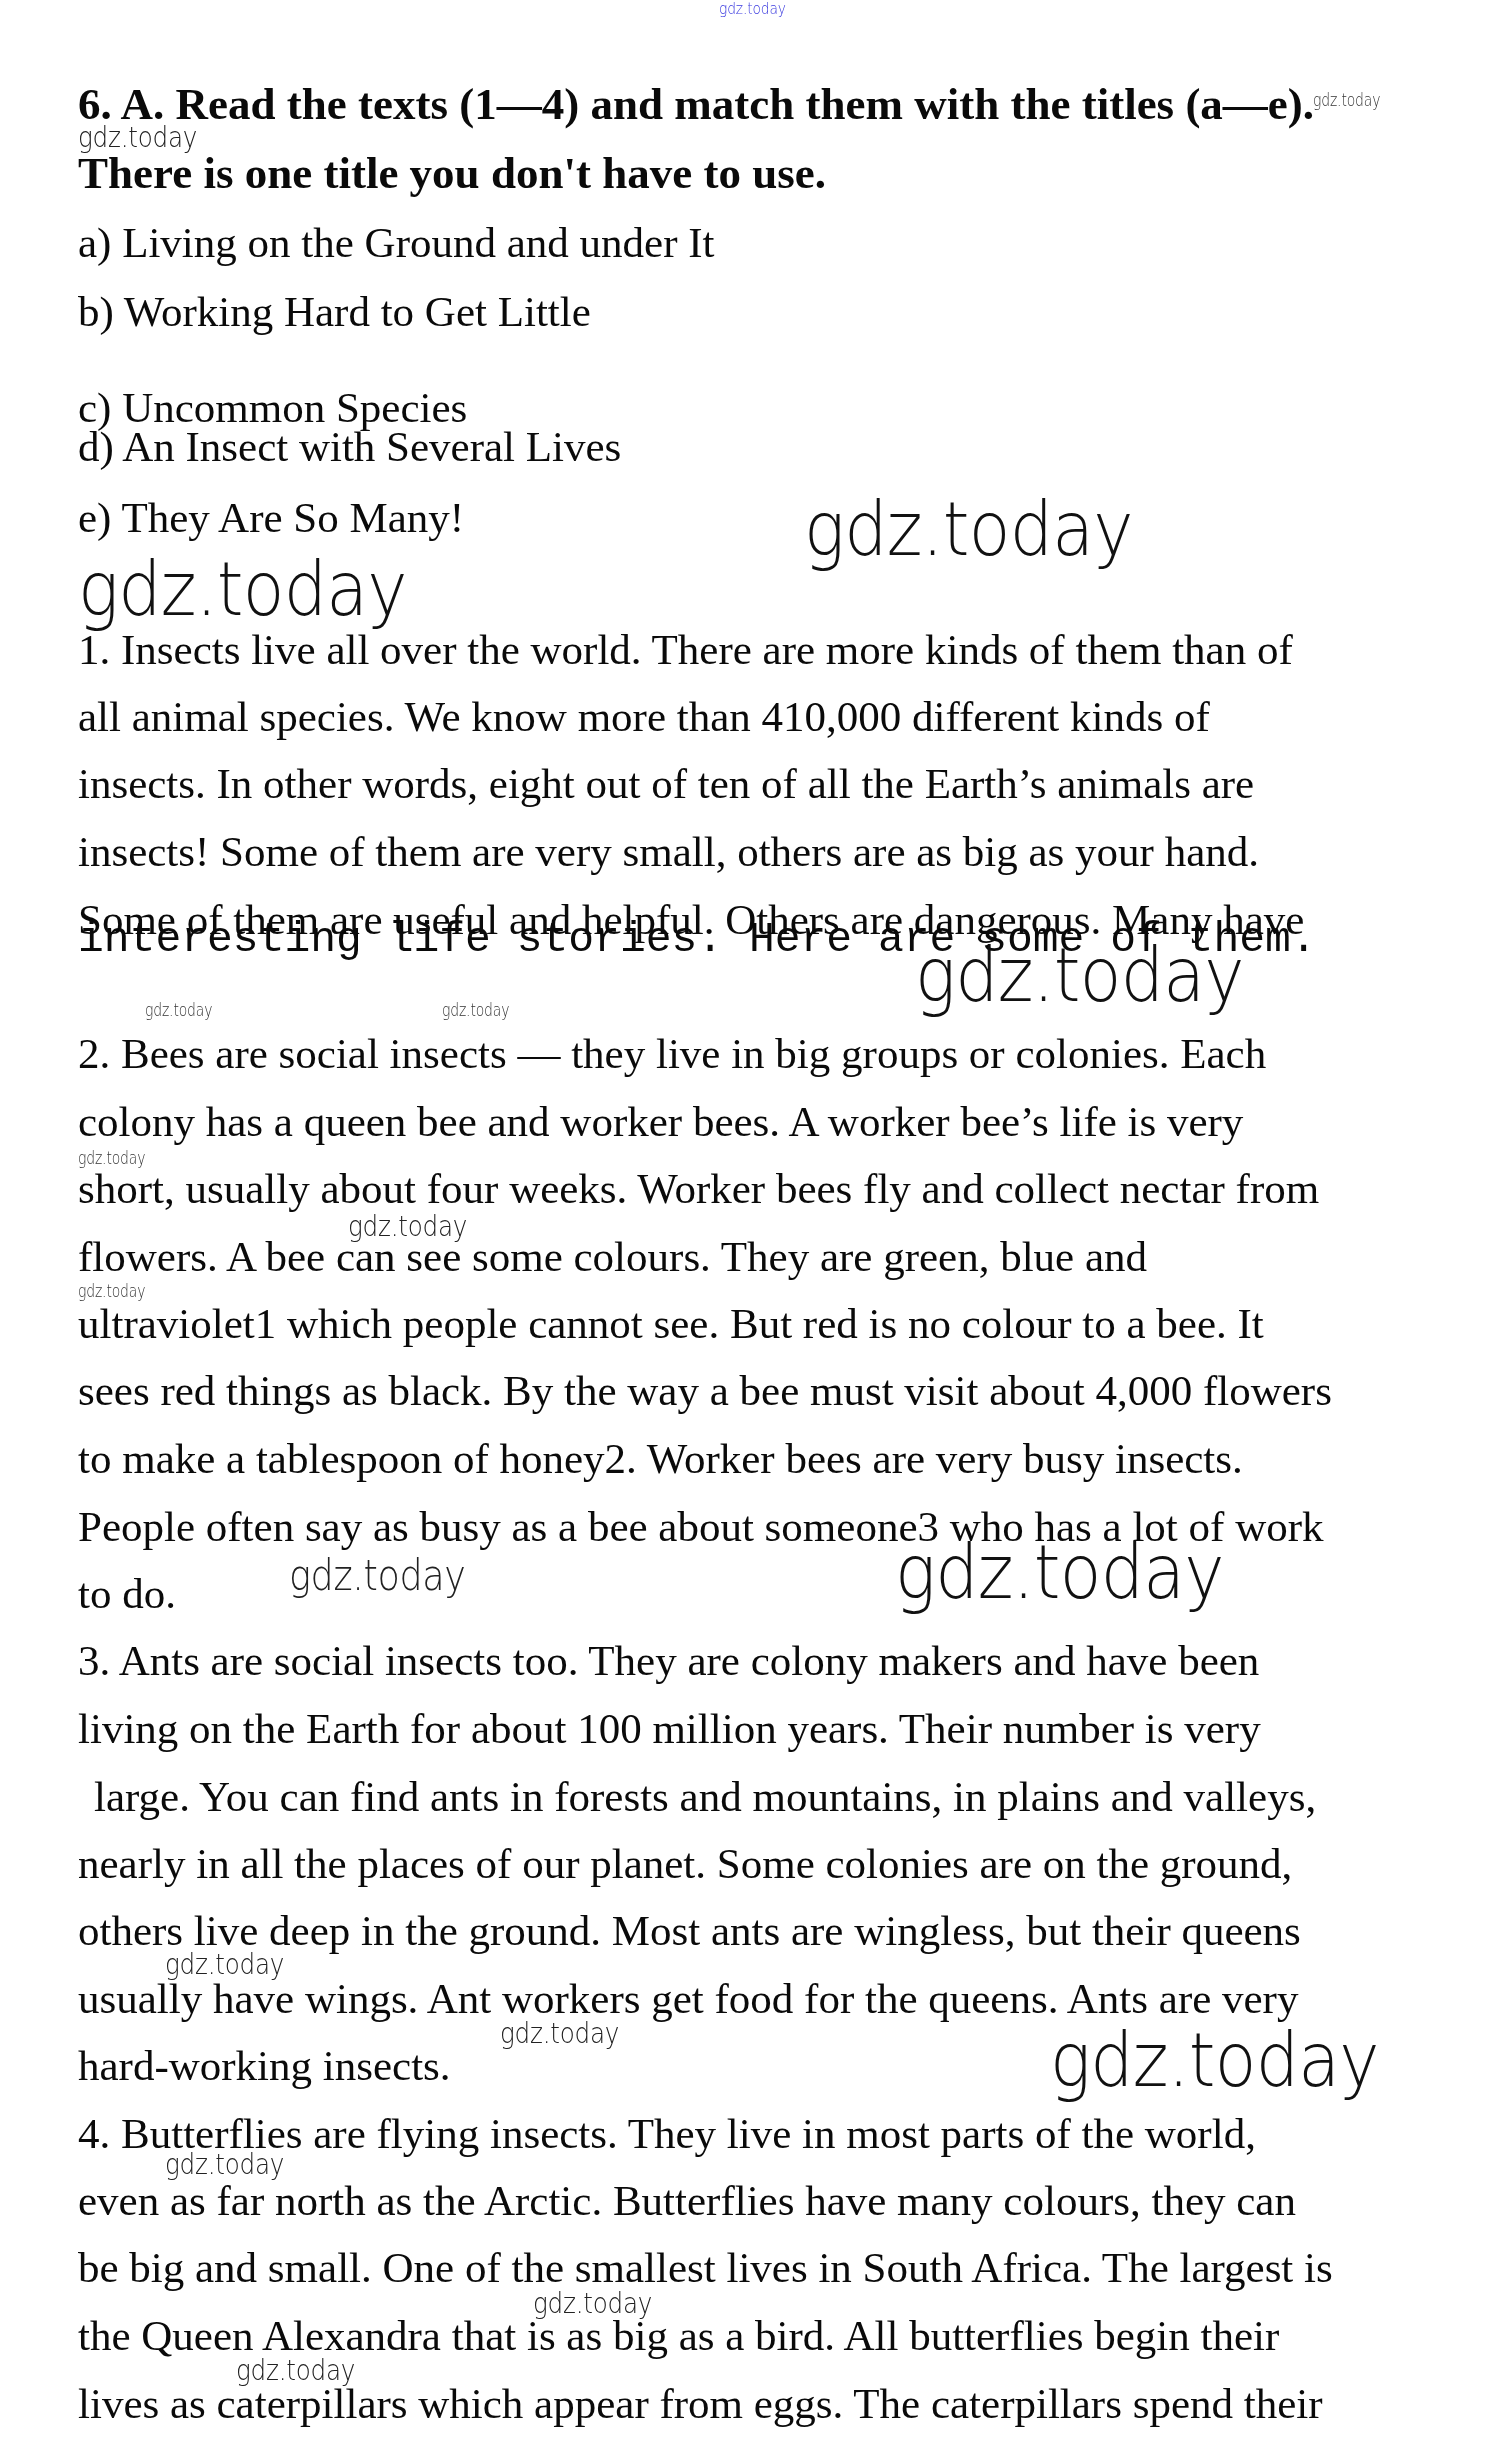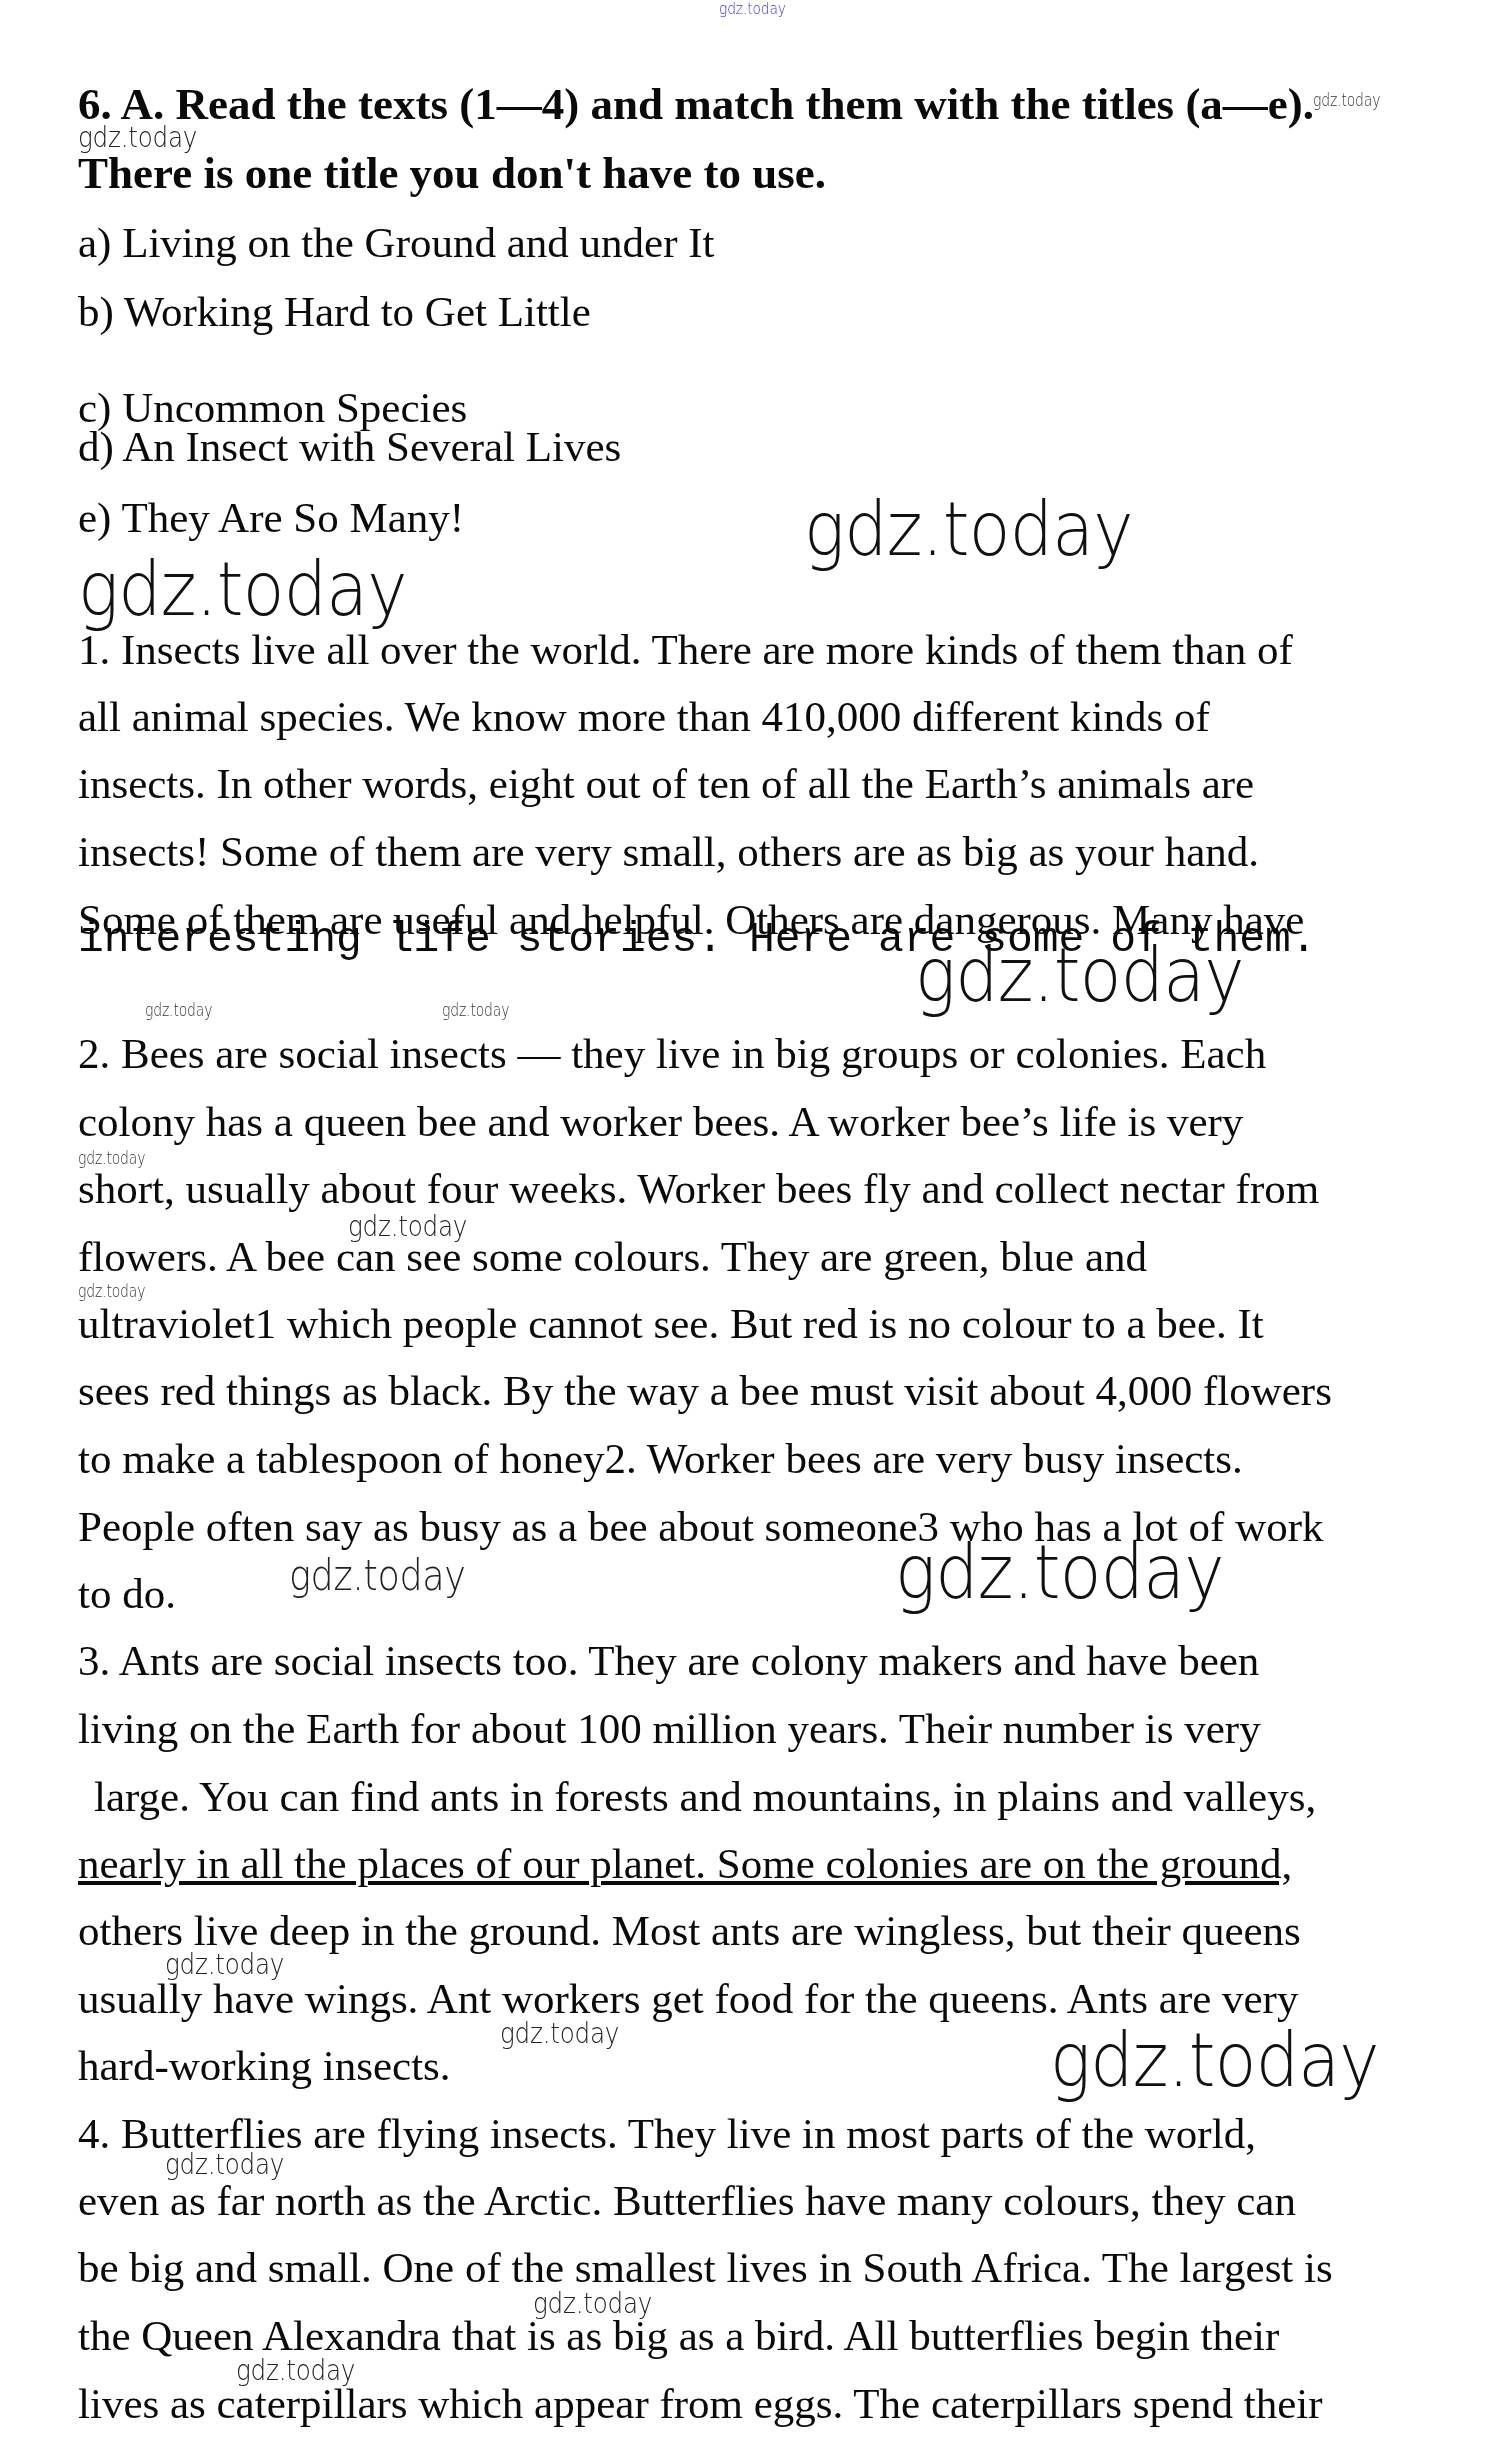--- a/index.html
+++ b/index.html
@@ -71,21 +71,21 @@
   <div class="line body" style="top:1235px;">flowers. A bee can see some colours. They are green, blue and</div>
   <div class="line body" style="top:1302px;">ultraviolet1 which people cannot see. But red is no colour to a bee. It</div>
   <div class="line body" style="top:1369px;">sees red things as black. By the way a bee must visit about 4,000 flowers</div>
   <div class="line body" style="top:1437px;">to make a tablespoon of honey2. Worker bees are very busy insects.</div>
   <div class="line body" style="top:1505px;">People often say as busy as a bee about someone3 who has a lot of work</div>
   <div class="line body" style="top:1572px;">to do.</div>
 
   <div class="line body" style="top:1639px;text-align:center;">3. Ants are social insects too. They are colony makers and have been</div>
   <div class="line body" style="top:1707px;">living on the Earth for about 100 million years. Their number is very</div>
   <div class="line body" style="top:1775px;margin-left:16px;">large. You can find ants in forests and mountains, in plains and valleys,</div>
-  <div class="line body" style="top:1842px;text-decoration:underline;">nearly in all the places of our planet. Some colonies are on the ground,</div>
+  <div class="line body" style="top:1842px;">nearly in all the places of our planet. Some colonies are on the ground,</div>
   <div class="line body" style="top:1909px;">others live deep in the ground. Most ants are wingless, but their queens</div>
   <div class="line body" style="top:1977px;">usually have wings. Ant workers get food for the queens. Ants are very</div>
   <div class="line body" style="top:2044px;">hard-working insects.</div>
 
   <div class="line body" style="top:2112px;">4. Butterflies are flying insects. They live in most parts of the world,</div>
   <div class="line body" style="top:2179px;">even as far north as the Arctic. Butterflies have many colours, they can</div>
   <div class="line body" style="top:2246px;">be big and small. One of the smallest lives in South Africa. The largest is</div>
   <div class="line body" style="top:2314px;">the Queen Alexandra that is as big as a bird. All butterflies begin their</div>
   <div class="line body" style="top:2382px;">lives as caterpillars which appear from eggs. The caterpillars spend their</div>
 

